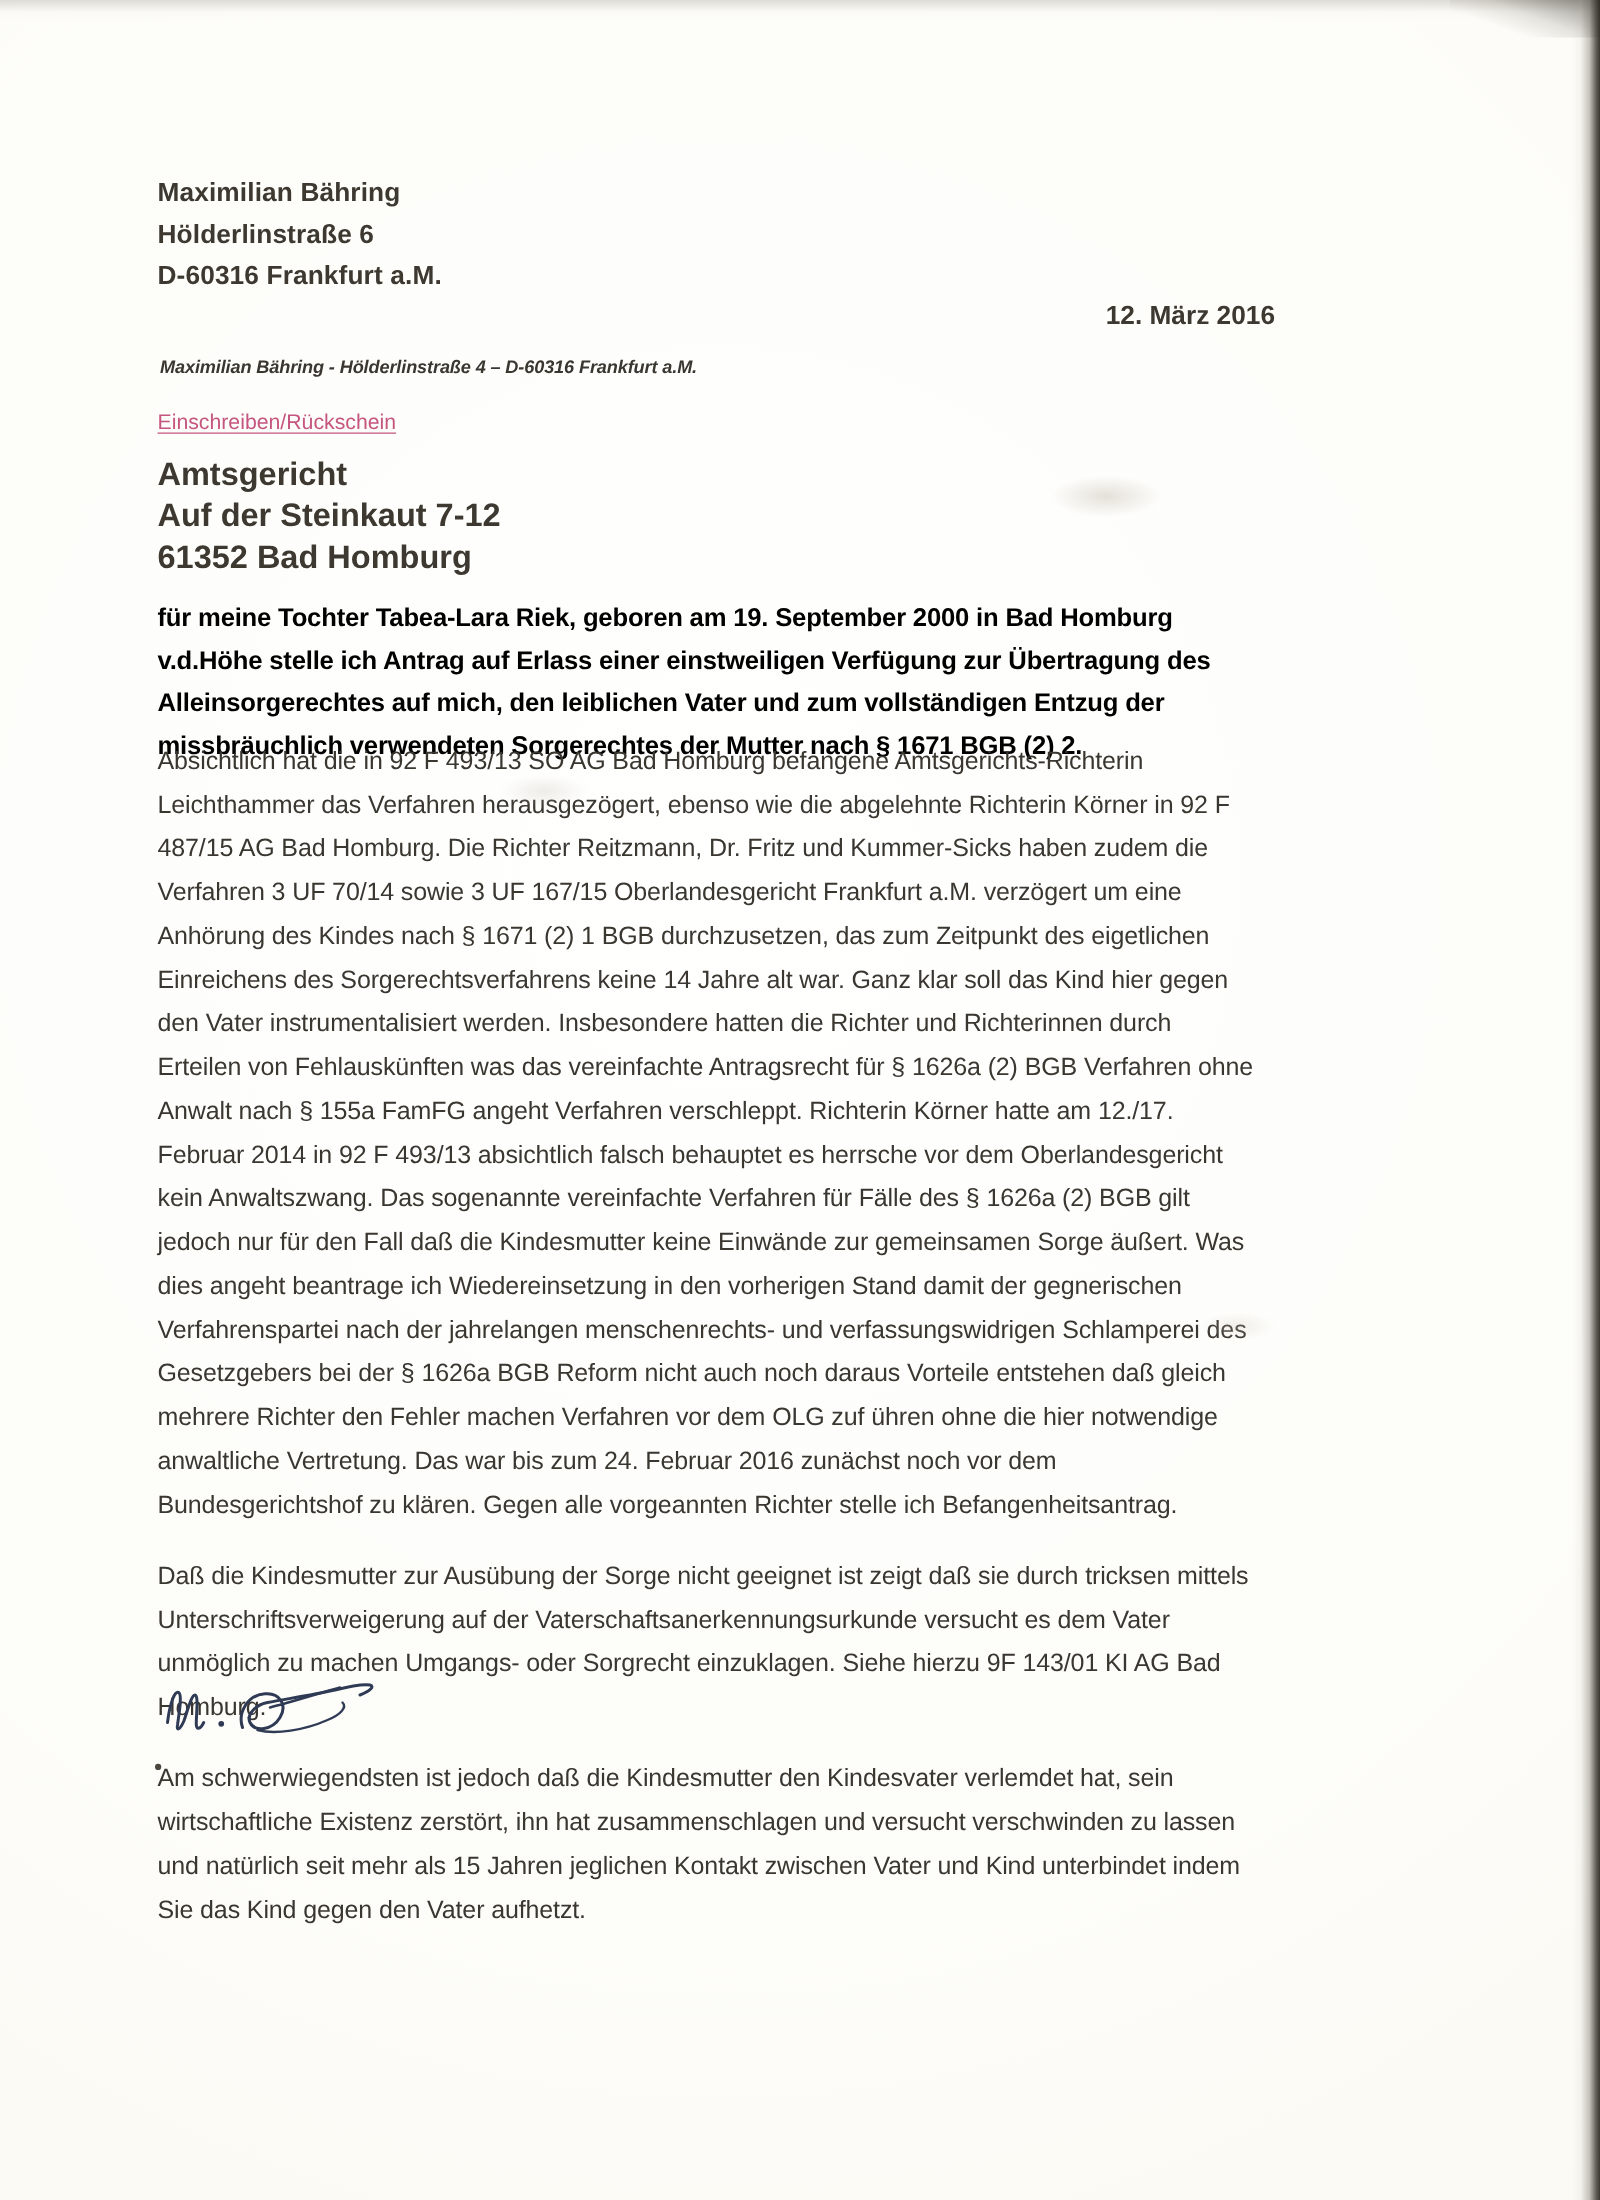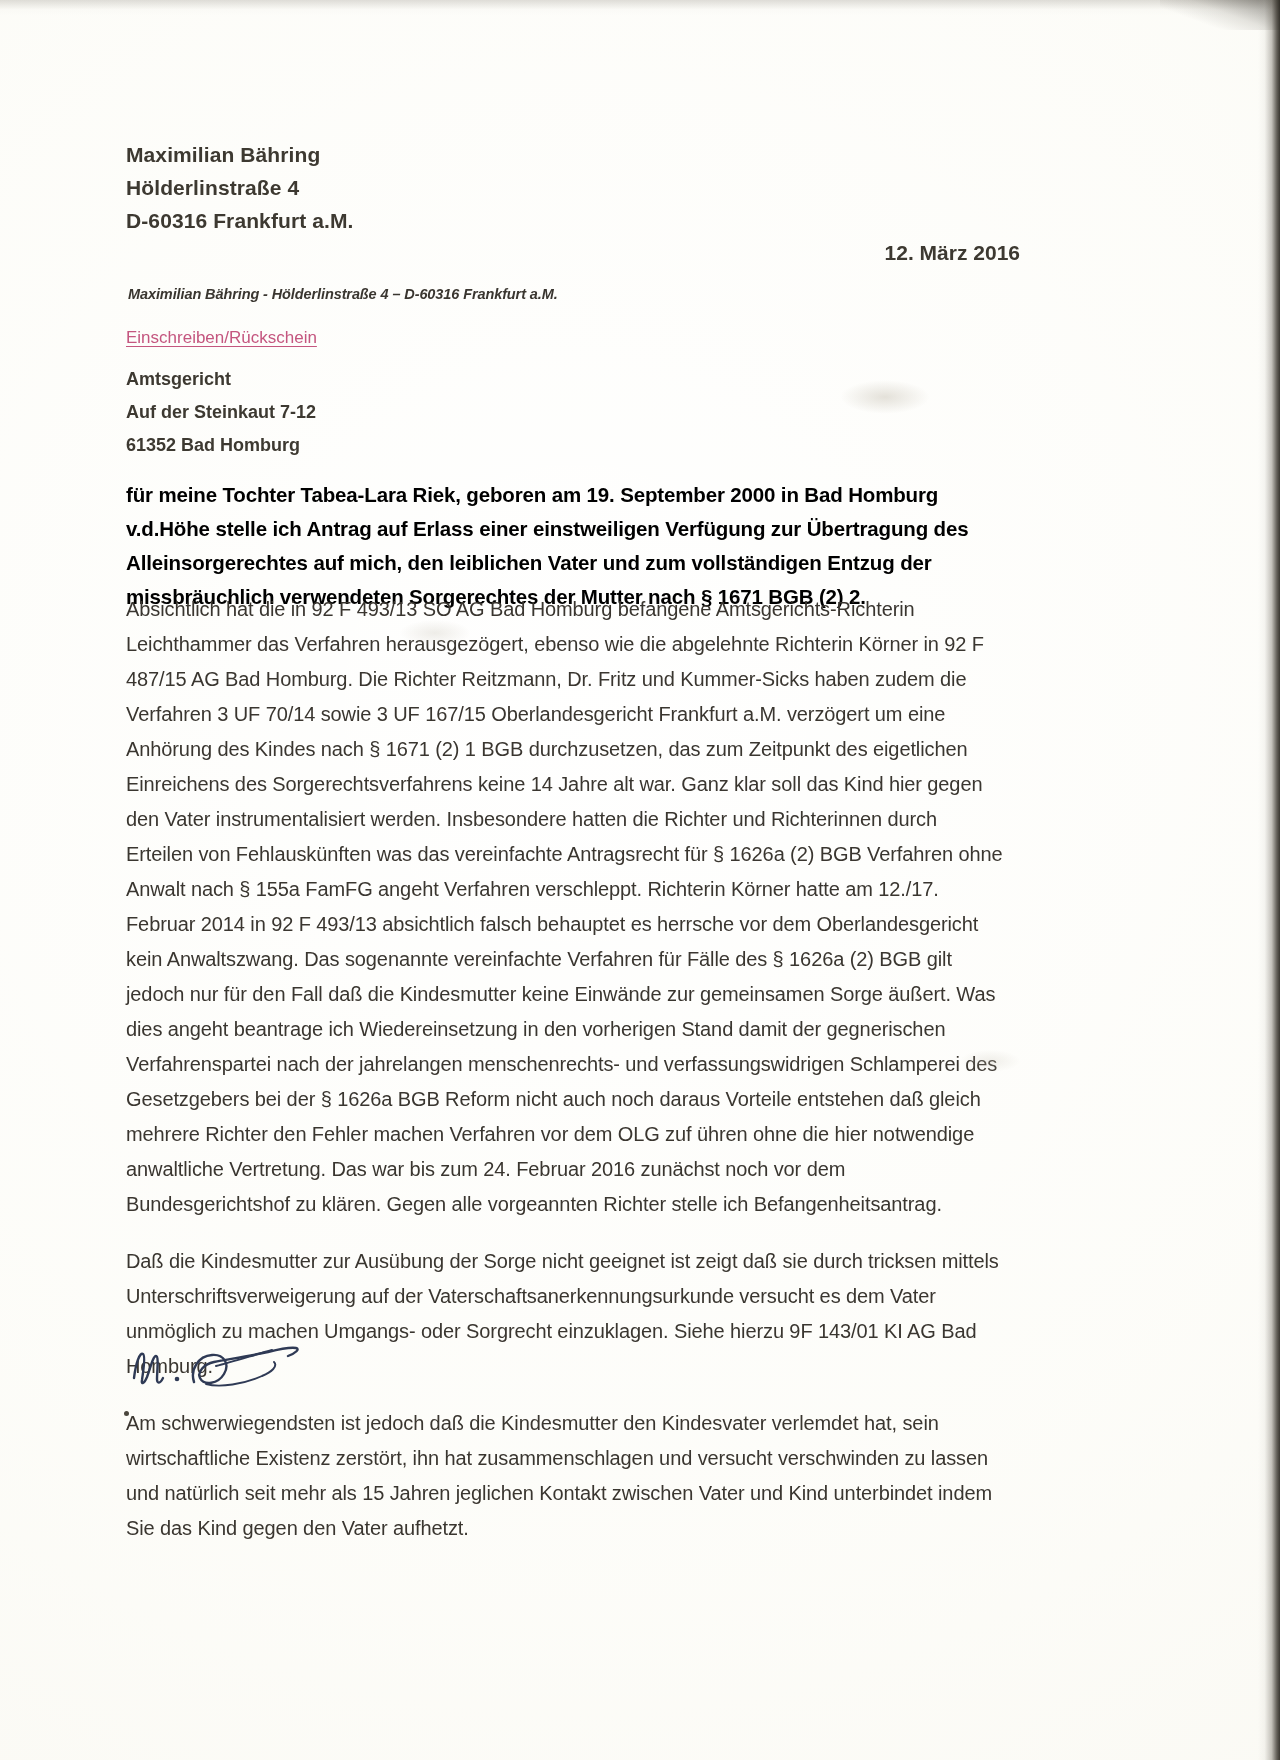--- a/index.html
+++ b/index.html
@@ -138,21 +138,21 @@
     text-decoration: underline;
     text-underline-offset: 3px;
     text-decoration-thickness: 1px;
     white-space: nowrap;
   }
 
   .recipient-block {
     position: absolute;
     left: 114px;
     top: 363px;
-    font-size: 18px;
+    font-size: 26px;
     line-height: 33px;
     font-weight: 600;
     color: #3d3931;
   }
   .recipient-line { white-space: nowrap; }
 
   .subject {
     position: absolute;
     left: 114px;
     top: 478px;
@@ -193,21 +193,21 @@
 </head>
 <body>
 
 <div id="page-sheet">
   <div id="paper-tone"></div>
 
   <div id="letter">
 
     <div class="sender-block">
       <div class="sender-line">Maximilian Bähring</div>
-      <div class="sender-line">Hölderlinstraße 4</div>
+      <div class="sender-line">Hölderlinstraße 6</div>
       <div class="sender-line">D-60316 Frankfurt a.M.</div>
     </div>
 
     <div class="date-line">12. März 2016</div>
 
     <div class="return-address">Maximilian Bähring - Hölderlinstraße 4 – D-60316 Frankfurt a.M.</div>
 
     <div class="registered-mark">Einschreiben/Rückschein</div>
 
     <div class="recipient-block">

